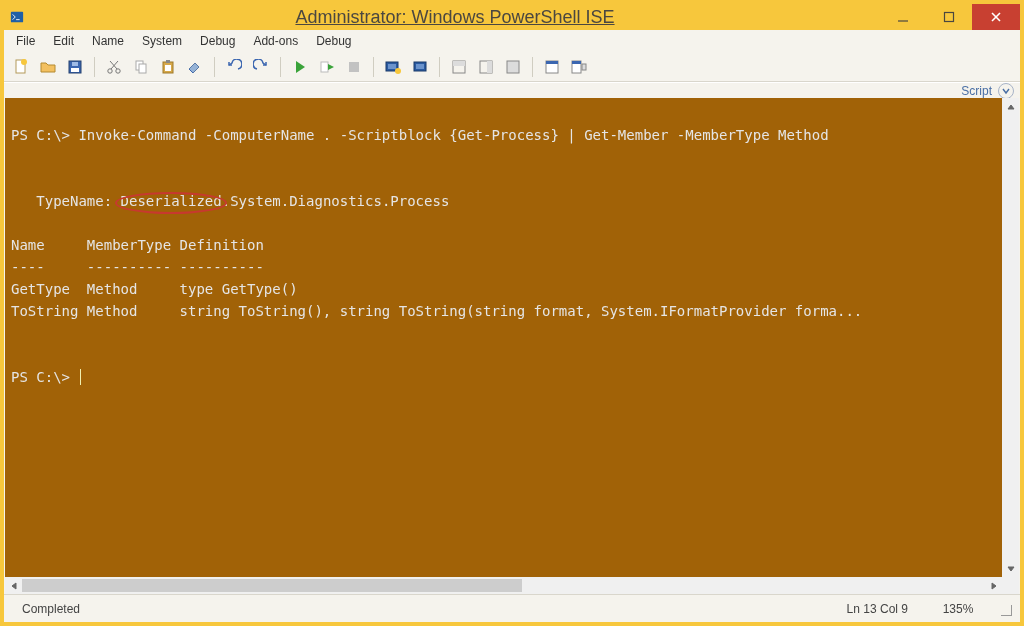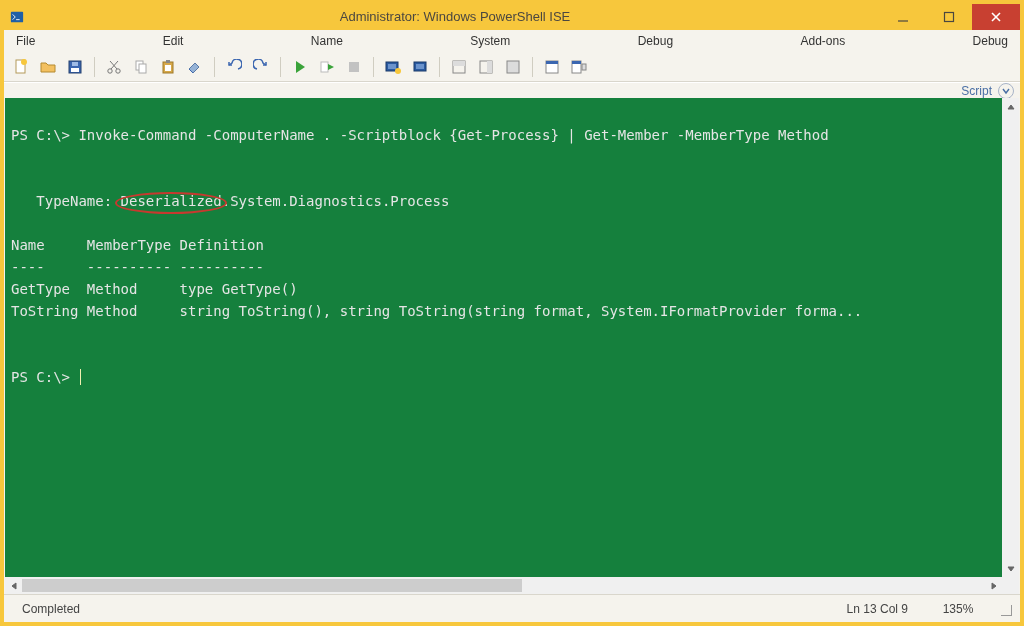--- a/index.html
+++ b/index.html
@@ -32,21 +32,22 @@
     width: 26px;
     display: flex;
     align-items: center;
     justify-content: center;
   }
   .titlebar .appicon svg { width: 14px; height: 14px; }
   .titlebar .title {
     flex: 1;
     text-align: center;
     line-height: 26px;
-    font-size: 13px;
+    font-size: 18px;
+    text-decoration: underline;
   }
   .win-controls { display: flex; }
   .win-btn {
     width: 46px;
     display: flex;
     align-items: center;
     justify-content: center;
     font-size: 14px;
   }
   .win-btn.close { background: #c84031; color: #fff; width: 48px; }
@@ -55,21 +56,20 @@
 
   .menubar {
     height: 22px;
     padding: 0 4px;
     display: flex;
     align-items: center;
     gap: 2px;
     background: #f5f3ed;
     flex-shrink: 0;
     color: #333;
-    justify-content: space-between;
   }
   .menubar .menu-item { padding: 2px 8px; cursor: default; }
 
   .toolbar {
     height: 30px;
     padding: 0 4px;
     display: flex;
     align-items: center;
     gap: 1px;
     background: #f5f3ed;
@@ -112,21 +112,21 @@
 
   .console-wrap {
     flex: 1;
     display: flex;
     flex-direction: column;
     min-height: 0;
     padding: 0 1px;
   }
   .console {
     flex: 1;
-    background: #15803d;
+    background: #a16207;
     color: #e5e5e5;
     font-family: "Lucida Console", Consolas, monospace;
     font-size: 14px;
     line-height: 22px;
     white-space: pre;
     overflow: hidden;
     padding: 4px 6px;
     position: relative;
   }
   .console .vscroll {

